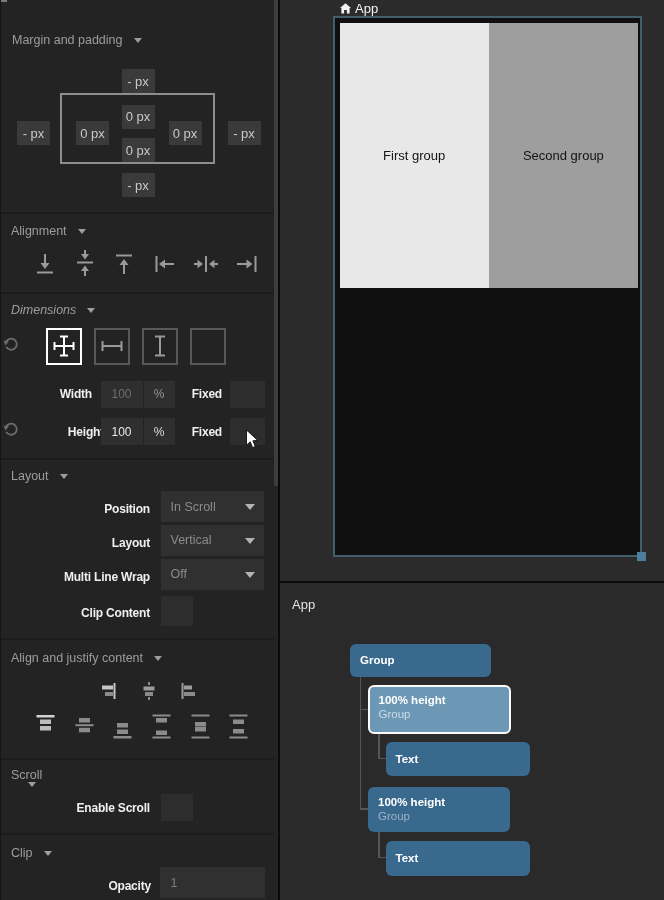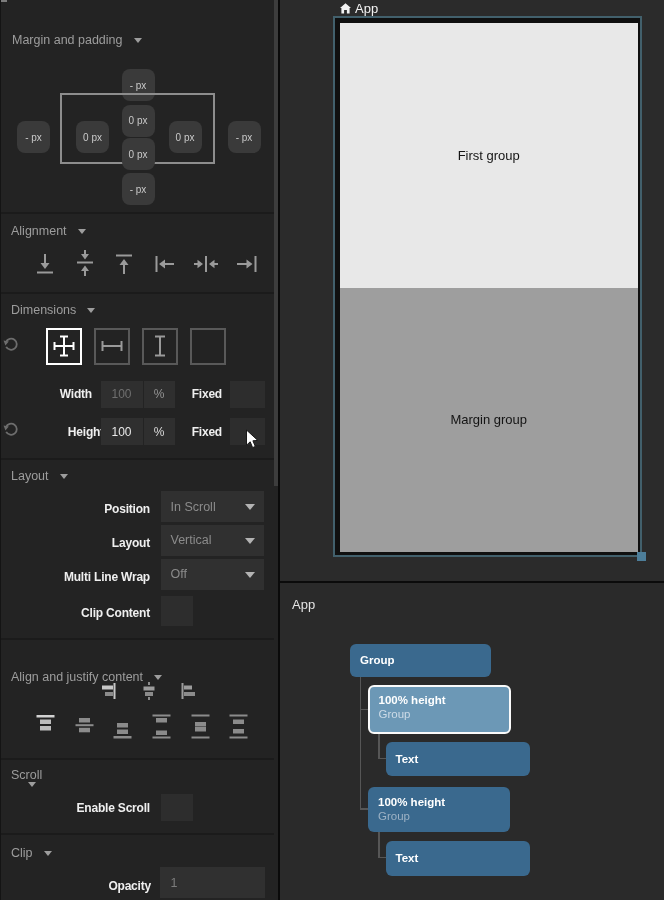--- a/index.html
+++ b/index.html
@@ -8,23 +8,23 @@
   .abs { position:absolute; }
   #stage { position:relative; width:664px; height:900px; overflow:hidden; }
 
   
   #left-panel { left:0; top:0; width:274px; height:900px; background:#232323; }
   #left-edge-line { left:0; top:0; width:1px; height:900px; background:#141414; }
   .section-title { font-size:12.5px; color:#9d9d9d; white-space:nowrap; }
   .caret { width:0; height:0; border-left:4.5px solid transparent;
     border-right:4.5px solid transparent; border-top:5px solid #9d9d9d; }
   .divider { left:0; width:274px; height:2px; background:#1b1b1b; }
-  .pbox { background:#3a3a3a; border-radius:8px; width:33px; height:32px;
+  .pbox { background:#3a3a3a; border-radius:0; width:33px; height:24px;
     display:flex; align-items:center; justify-content:center;
-    font-size:10px; color:#c9c9c9; white-space:nowrap; }
+    font-size:13px; color:#c9c9c9; white-space:nowrap; }
   .pad-rect { border:2px solid #8d8d8d; }
   .prop-label { font-size:12px; font-weight:bold; color:#efefef; text-align:right;
     white-space:nowrap; letter-spacing:-0.2px; }
   .cell { background:#2f2f2f; display:flex; align-items:center; justify-content:center;
     font-size:12px; }
   .dropdown { background:#303030; display:flex; align-items:center; }
   .dropdown .dd-label { font-size:12.5px; color:#8b8b8b; padding-left:10px; white-space:nowrap; }
   .dd-caret { position:absolute; right:9px; top:50%; margin-top:-2.5px; width:0; height:0;
     border-left:5px solid transparent; border-right:5px solid transparent;
     border-top:6px solid #b3b3b3; }
@@ -37,21 +37,21 @@
   #v-divider { left:278px; top:0; width:2px; height:900px; background:#0a0a0a; }
   #top-sliver { left:0; top:0; width:7px; height:2px; background:#7c7c7c; }
 
   
   #canvas-area { left:280px; top:0; width:384px; height:581px; background:#2b2b2b; }
   #breadcrumb { left:60px; top:1px; height:14px; display:flex; align-items:center; }
   #breadcrumb .bc-label { font-size:13px; color:#f2f2f2; margin-left:4px; }
   #viewport { left:52.5px; top:16px; width:309.5px; height:540.5px;
     border:2.5px solid #42606c; background:#101010; }
   #vp-content { position:absolute; left:5px; top:4.8px; right:2px; bottom:2.3px;
-    display:flex; flex-direction:column; }
+    display:flex; flex-direction:row; }
   .vp-group { width:100%; height:50%; display:flex; align-items:center; justify-content:center;
     font-size:13px; color:#141414; }
   #vp-first { background:#e8e8e8; }
   #vp-second { background:#9e9e9e; }
   #resize-handle { left:356.5px; top:552px; width:9px; height:8.5px; background:#4d7e9a; }
 
   
   #h-divider { left:280px; top:581px; width:384px; height:2px; background:#0b0b0b; }
   #node-panel { left:280px; top:583px; width:384px; height:317px; background:#2a2a2a; }
   .node { position:absolute; background:#3a698e; color:#ffffff;border-radius:6px; }
@@ -149,21 +149,21 @@
         <g stroke="#9a9a9a" stroke-width="2" fill="#9a9a9a">
           <line x1="2" y1="11" x2="13" y2="11" fill="none"></line>
           <path d="M 11.5 6.5 L 11.5 15.5 L 17.5 11 Z" stroke="none"></path>
           <line x1="20.5" y1="3" x2="20.5" y2="19" fill="none"></line>
         </g>
       </svg>
     </div>
 
     <div class="divider abs" style="top:292px;"></div>
 
-    <div class="abs" style="left:11px; top:303px; display:flex; align-items:center;">
+    <div class="abs" style="left:11px; top:303px; display:flex; align-items:center;font-style:italic;">
       <span class="section-title">Dimensions</span>
       <span class="caret" style="margin-left:11px;"></span>
     </div>
 
     <div class="abs" style="left:3px; top:336px;">
       <svg width="16" height="16" viewBox="0 0 16 16">
         <path d="M 3.2 10.8 A 5.6 5.6 0 1 0 3.0 6.0" fill="none" stroke="#6d6d6d" stroke-width="1.8"></path>
         <path d="M 0.6 4.6 L 5.8 5.4 L 2.4 9.4 Z" fill="#6d6d6d"></path>
       </svg>
     </div>
@@ -253,21 +253,21 @@
     <div class="dropdown abs" style="left:160.5px; top:558.5px; width:103px; height:31px;">
       <span class="dd-label">Off</span>
       <span class="dd-caret"></span>
     </div>
 
     <div class="prop-label abs" style="left:20px; top:606px; width:130px;">Clip Content</div>
     <div class="checkbox abs" style="left:160.5px; top:596px; width:32px; height:30px;"></div>
 
     <div class="divider abs" style="top:637.5px;"></div>
 
-    <div class="abs" style="left:11px; top:651px; display:flex; align-items:center;margin-top:19px;">
+    <div class="abs" style="left:11px; top:651px; display:flex; align-items:center;">
       <span class="section-title">Align and justify content</span>
       <span class="caret" style="margin-left:11px;"></span>
     </div>
 
     <div class="abs" style="left:99.5px; top:682px;">
       <svg width="16" height="18" viewBox="0 0 16 18">
         <rect x="2" y="3.5" width="11" height="4" fill="#c6c6c6"></rect>
         <rect x="5" y="10" width="8" height="4" fill="#8b8b8b"></rect>
         <rect x="13.5" y="1" width="2" height="16" fill="#c6c6c6"></rect>
       </svg>
@@ -371,21 +371,21 @@
       </span>
       <span class="bc-label">App</span>
     </div>
 
     <div id="viewport" class="abs">
       <div id="vp-content">
         <div id="vp-first" class="vp-group">
           <span>First group</span>
         </div>
         <div id="vp-second" class="vp-group">
-          <span>Margin group</span>
+          <span>Second group</span>
         </div>
       </div>
     </div>
     <div id="resize-handle" class="abs"></div>
   </div>
 
   <div id="h-divider" class="abs"></div>
 
   <div id="node-panel" class="abs">
     <div id="ng-app-label" class="abs" style="left:12px; top:14px;">App</div>

